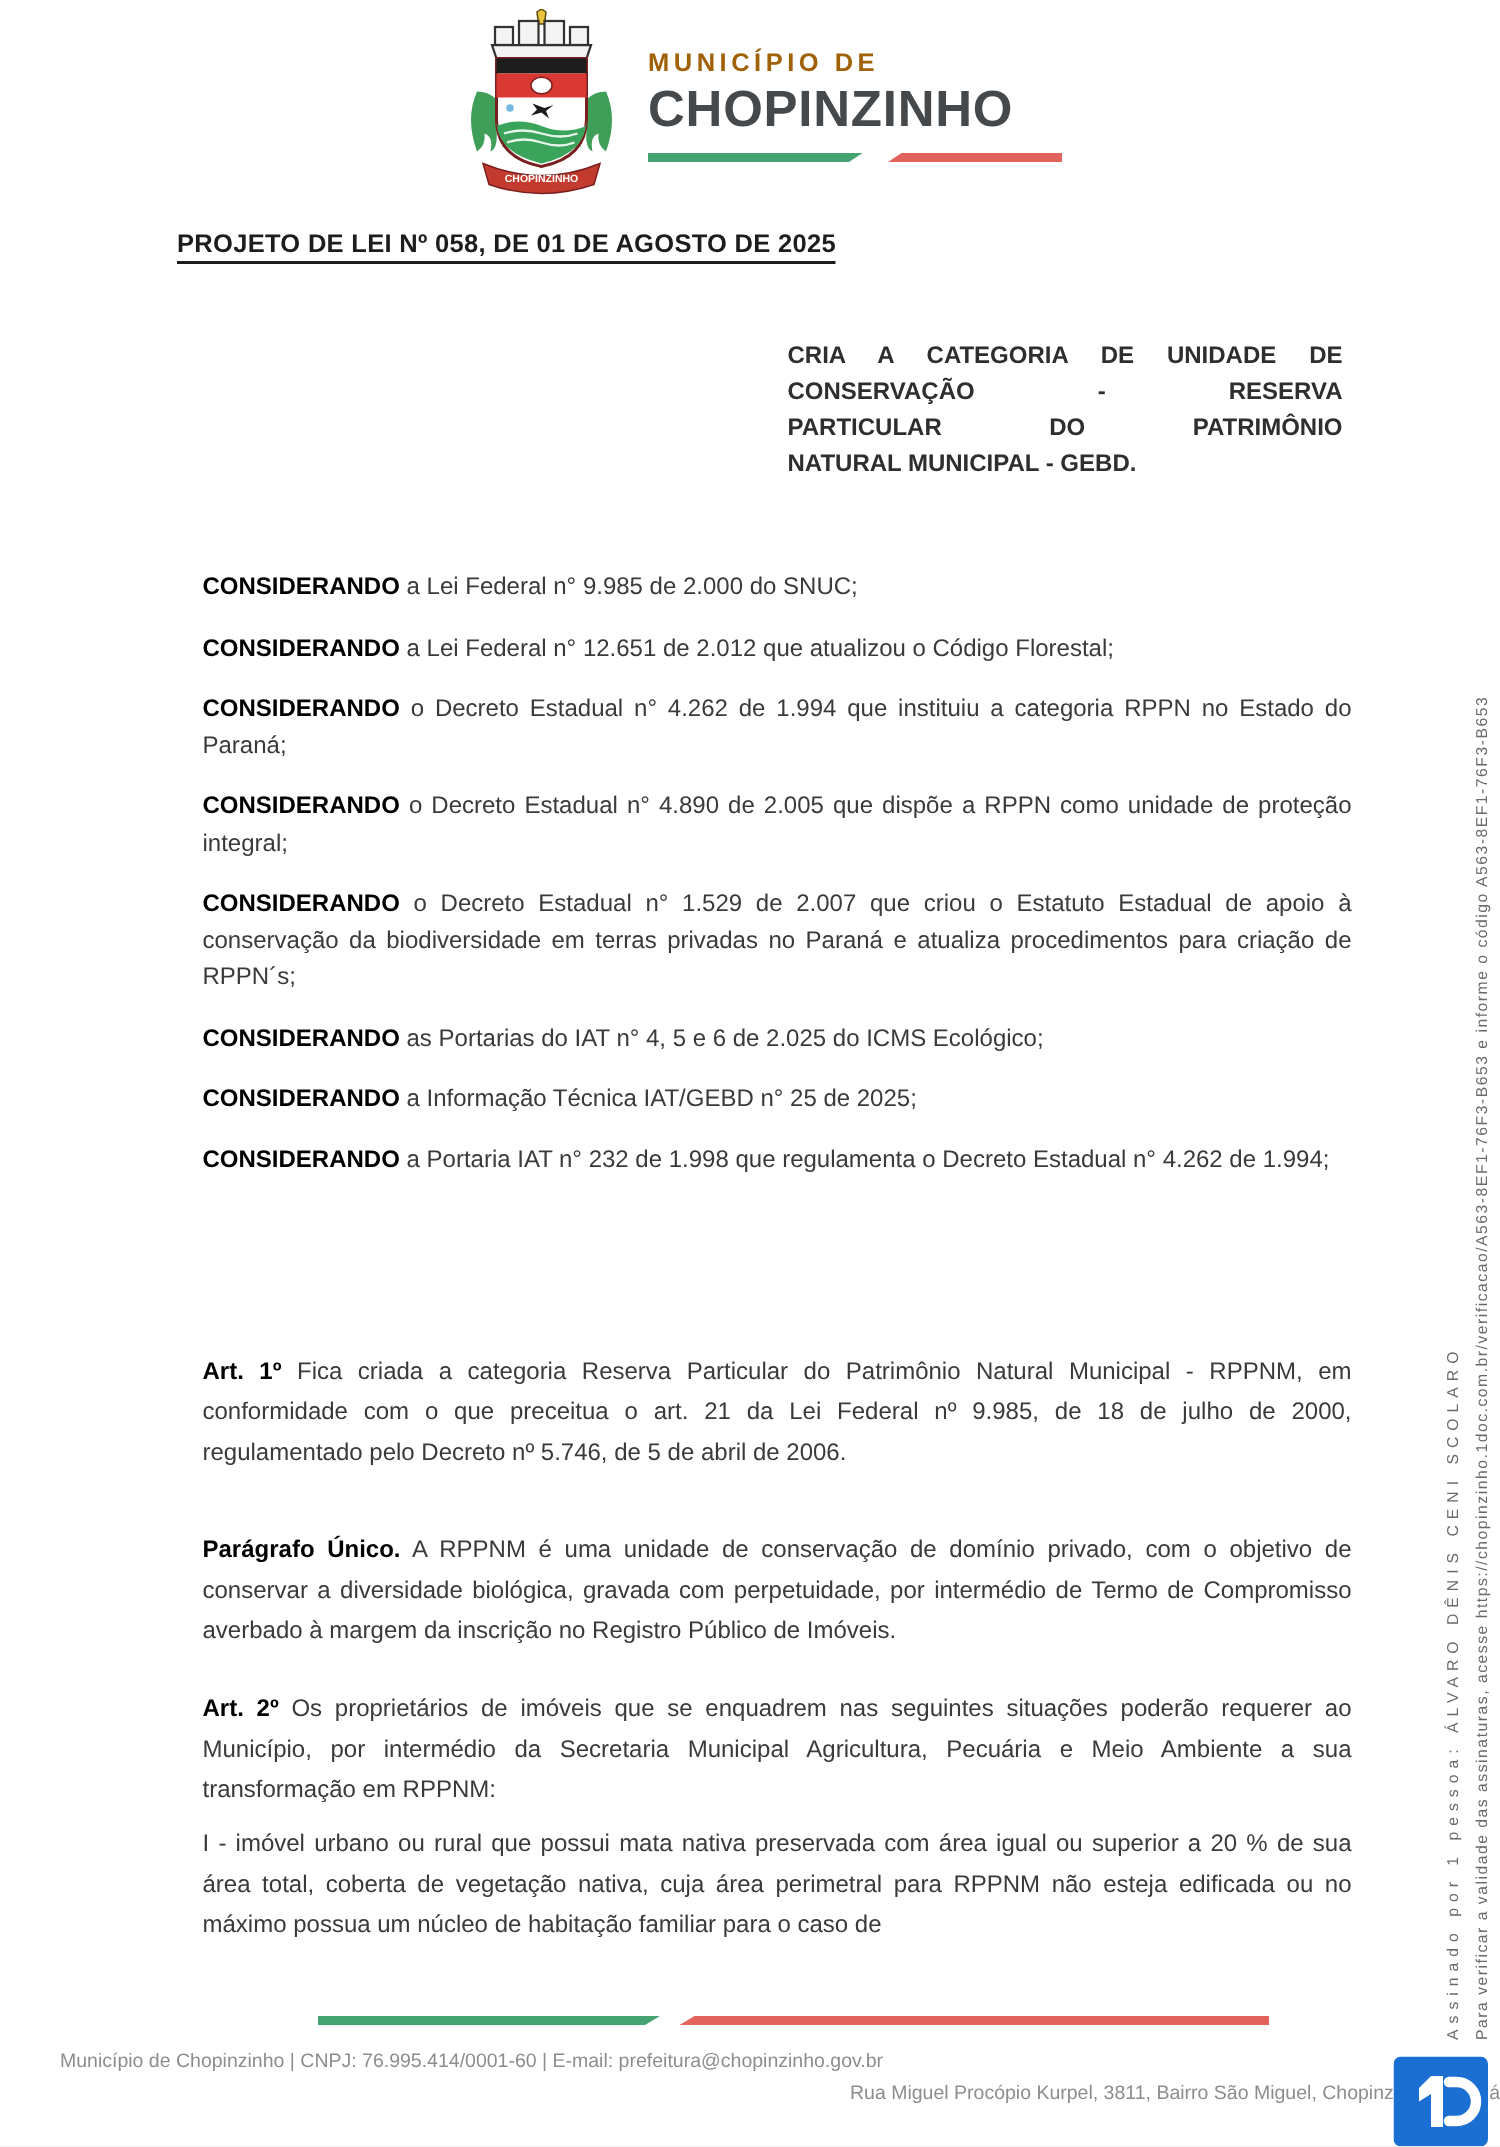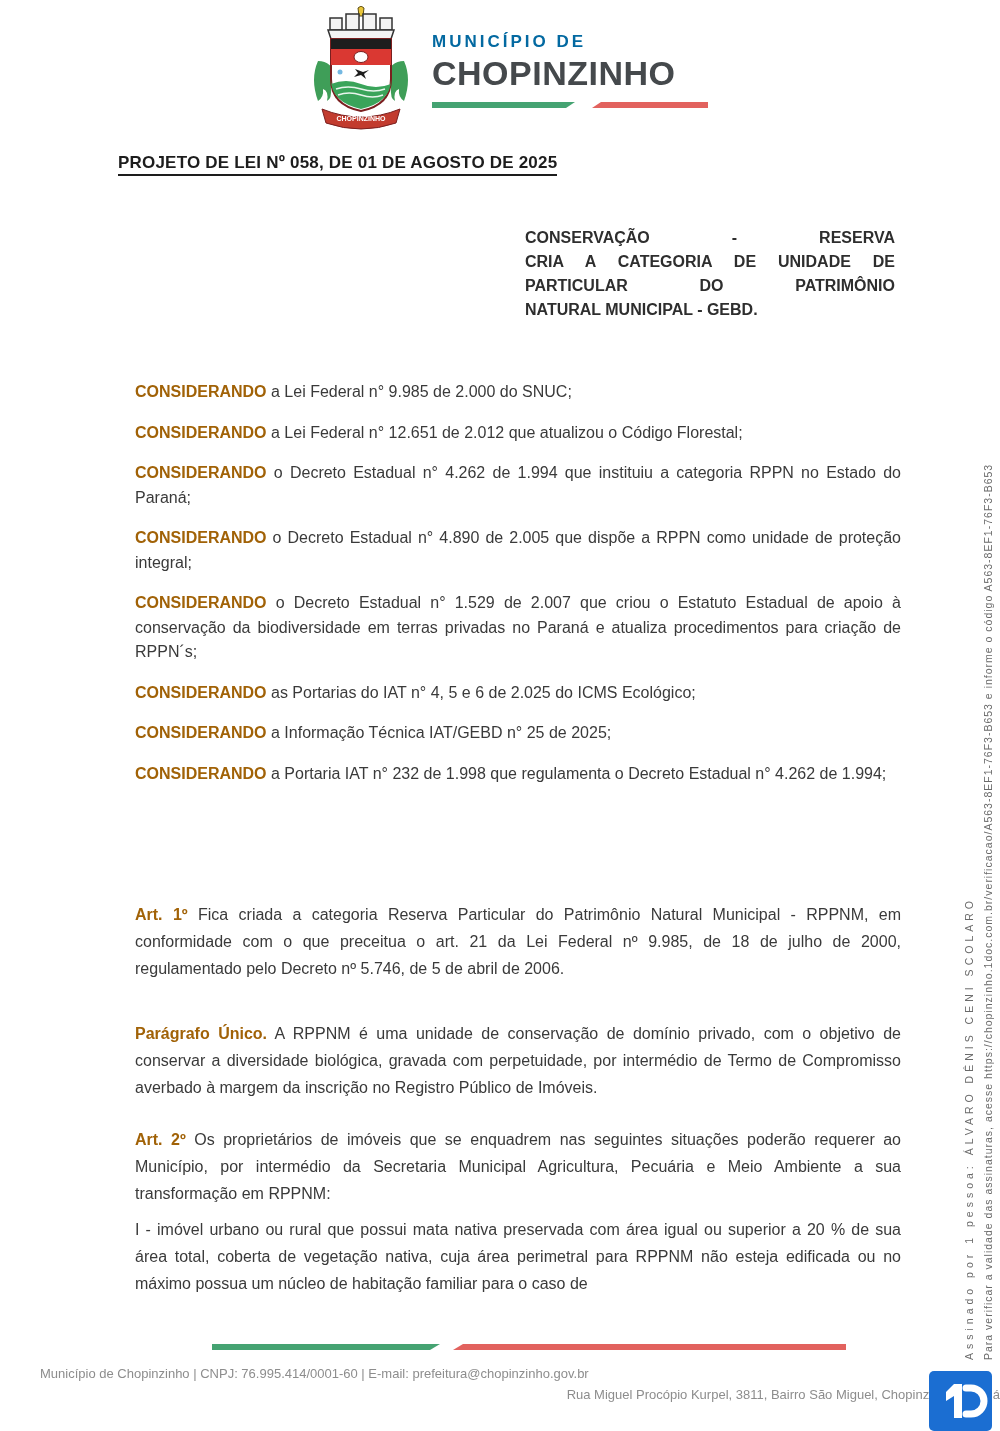--- a/index.html
+++ b/index.html
@@ -4,39 +4,39 @@
 <style>
   html,body{margin:0;padding:0;background:#e9e9e9;}
   .page{
     position:relative;width:1000px;height:1431px;background:#ffffff;
     margin:0 auto;overflow:hidden;
     font-family:"Liberation Sans",sans-serif;color:#3a3a3a;
   }
   
   .crest{position:absolute;left:300px;top:6px;width:122px;height:126px;}
   .brand{position:absolute;left:432px;top:32px;width:280px;}
-  .brand-top{font-size:17px;font-weight:bold;letter-spacing:3px;color:#0369a1;}
+  .brand-top{font-size:17px;font-weight:bold;letter-spacing:3px;color:#a16207;}
   .brand-name{font-size:34px;font-weight:800;letter-spacing:.5px;color:#45494c;margin-top:2px;}
   .brand-bar{position:absolute;left:432px;top:102px;width:276px;height:7px;}
   .bar-green{position:absolute;left:0;top:0;width:143px;height:6px;background:#45a372;
     clip-path:polygon(0 0,100% 0,calc(100% - 9px) 100%,0 100%);}
   .bar-red{position:absolute;left:160px;top:0;width:116px;height:6px;background:#e2625e;
     clip-path:polygon(9px 0,100% 0,100% 100%,0 100%);}
   
   .title{position:absolute;left:118px;top:153px;width:780px;text-align:left;
     font-size:17px;font-weight:bold;color:#1d1d1d;letter-spacing:.2px;}
   .title span{border-bottom:2.5px solid #1d1d1d;padding-bottom:2px;}
   .epigraph{position:absolute;left:525px;top:226px;width:370px;
     font-size:16px;font-weight:bold;color:#2e2e2e;line-height:24px;}
   .epigraph .just{text-align:justify;text-align-last:justify;}
   
   .considerandos{position:absolute;left:135px;top:380px;width:766px;}
   .considerandos p{margin:0 0 16px 0;font-size:16px;line-height:24.5px;
     text-align:justify;color:#3a3a3a;}
-  .lead{font-weight:bold;color:#a16207;}
+  .lead{font-weight:bold;color:#000000;}
   .art{position:absolute;left:135px;width:766px;font-size:16px;line-height:27px;
     text-align:justify;color:#3a3a3a;}
   .art-1{top:901px;} .art-pu{top:1020px;} .art-2{top:1126px;} .art-i{top:1216px;}
   
   .footer-line{position:absolute;top:1344px;left:0;width:1000px;height:7px;}
   .fl-green{position:absolute;left:212px;top:0;width:228px;height:6px;background:#45a372;
     clip-path:polygon(0 0,100% 0,calc(100% - 10px) 100%,0 100%);}
   .fl-red{position:absolute;left:453px;top:0;width:393px;height:6px;background:#e2625e;
     clip-path:polygon(10px 0,100% 0,100% 100%,0 100%);}
   .footer-t1{position:absolute;top:1366px;left:16px;width:1000px;text-align:left;
@@ -95,22 +95,22 @@
   <div class="brand-bar">
     <div class="bar-green"></div>
     <div class="bar-red"></div>
   </div>
 
   <div class="title">
     <span>PROJETO DE LEI Nº 058, DE 01 DE AGOSTO DE 2025</span>
   </div>
 
   <div class="epigraph">
+    <div class="just">CRIA A CATEGORIA DE UNIDADE DE</div>
     <div class="just">CONSERVAÇÃO - RESERVA</div>
-    <div class="just">CRIA A CATEGORIA DE UNIDADE DE</div>
     <div class="just">PARTICULAR DO PATRIMÔNIO</div>
     <div>NATURAL MUNICIPAL - GEBD.</div>
   </div>
 
   <div class="considerandos">
     <p><span class="lead">CONSIDERANDO</span><span> a Lei Federal n° 9.985 de 2.000 do SNUC;</span></p>
     <p><span class="lead">CONSIDERANDO</span><span> a Lei Federal n° 12.651 de 2.012 que atualizou o Código Florestal;</span></p>
     <p><span class="lead">CONSIDERANDO</span><span> o Decreto Estadual n° 4.262 de 1.994 que instituiu a categoria RPPN no Estado do Paraná;</span></p>
     <p><span class="lead">CONSIDERANDO</span><span> o Decreto Estadual n° 4.890 de 2.005 que dispõe a RPPN como unidade de proteção integral;</span></p>
     <p><span class="lead">CONSIDERANDO</span><span> o Decreto Estadual n° 1.529 de 2.007 que criou o Estatuto Estadual de apoio à conservação da biodiversidade em terras privadas no Paraná e atualiza procedimentos para criação de RPPN´s;</span></p>

